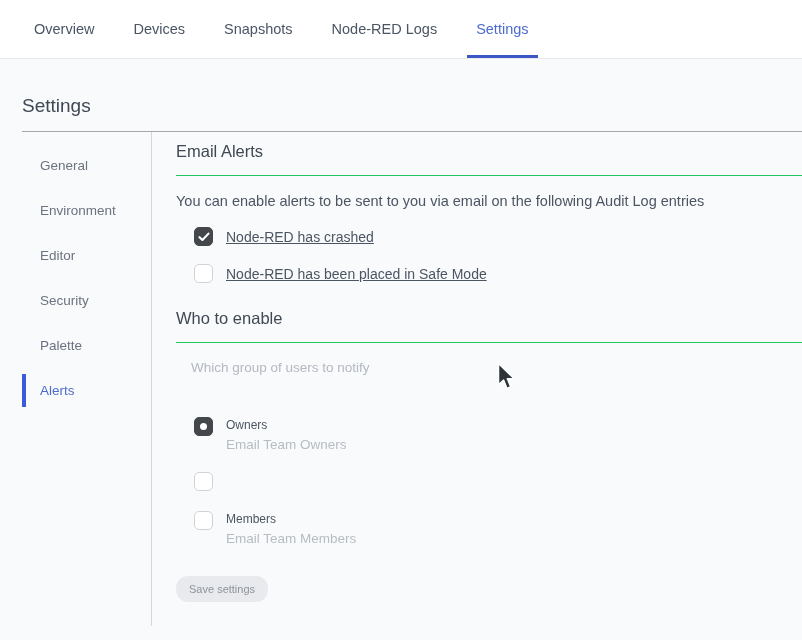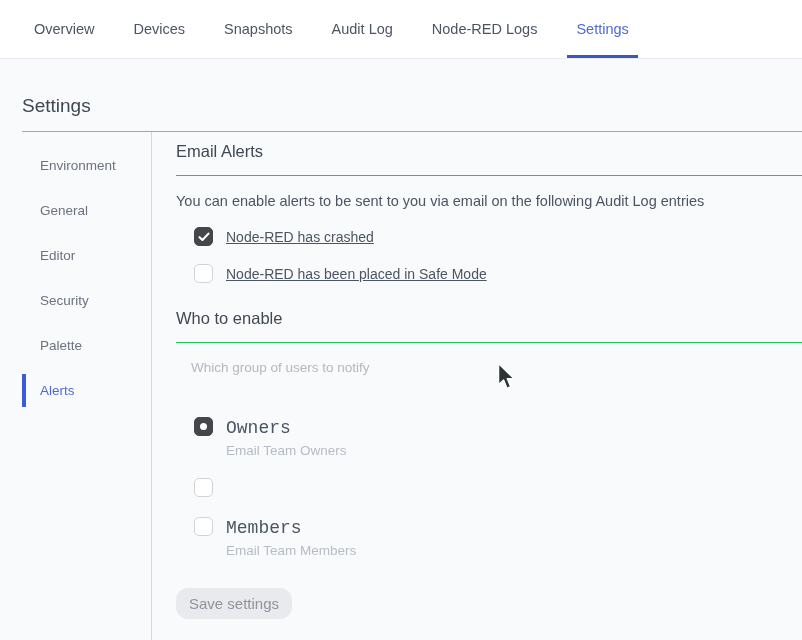--- a/index.html
+++ b/index.html
@@ -160,31 +160,31 @@
   .radio-box.selected {
     background: #43474c;
     border-color: #43474c;
   }
   .radio-dot {
     width: 7px; height: 7px;
     border-radius: 50%;
     background: #ffffff;
   }
   .radio-texts { display: flex; flex-direction: column; gap: 5px; margin-top: 1px; }
-  .radio-label { font-size: 18px; color: #4b5563; font-family: Liberation Mono, monospace; }
+  .radio-label { font-size: 12px; color: #4b5563; }
   .radio-sublabel { font-size: 13.5px; color: #b6bcc4; }
 
   
   .save-btn {
     display: inline-block;
     margin-top: 30px;
     padding: 7px 13px;
     background: #e9eaed;
     color: #8d949c;
-    font-size: 15px;
+    font-size: 11px;
     font-family: "Liberation Sans", sans-serif;
     border: none;
     border-radius: 12px;
     cursor: default;
   }
 
   
   .cursor {
     position: absolute;
     left: 496px;
@@ -192,33 +192,32 @@
     pointer-events: none;
   }
 </style>
 </head>
 <body>
 
 <header class="topnav">
   <div class="tab">Overview</div>
   <div class="tab">Devices</div>
   <div class="tab">Snapshots</div>
-  <div class="tab">Audit Log</div>
   <div class="tab">Node-RED Logs</div>
   <div class="tab active">Settings</div>
 </header>
 
 <h1 class="page-title">Settings</h1>
 <div class="title-divider"></div>
 
 <div class="layout">
 
   <nav class="side-nav">
+    <div class="side-item">General</div>
     <div class="side-item">Environment</div>
-    <div class="side-item">General</div>
     <div class="side-item">Editor</div>
     <div class="side-item">Security</div>
     <div class="side-item">Palette</div>
     <div class="side-item active">Alerts</div>
   </nav>
 
   <main class="main">
 
     <h2 class="section-heading">Email Alerts</h2>
 

